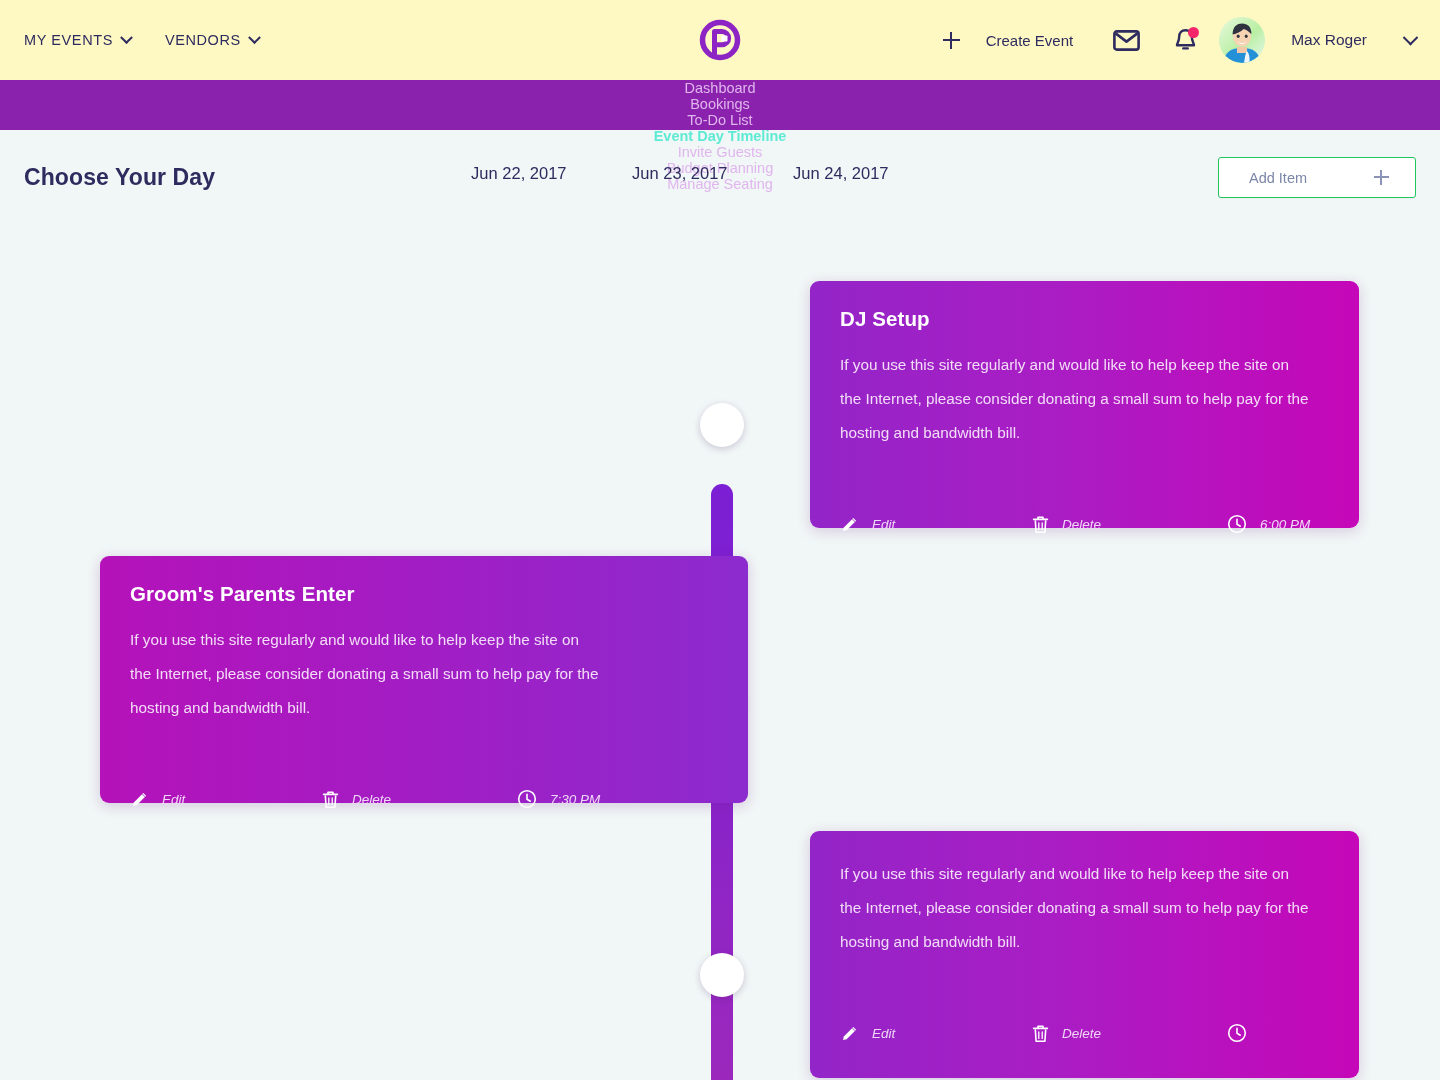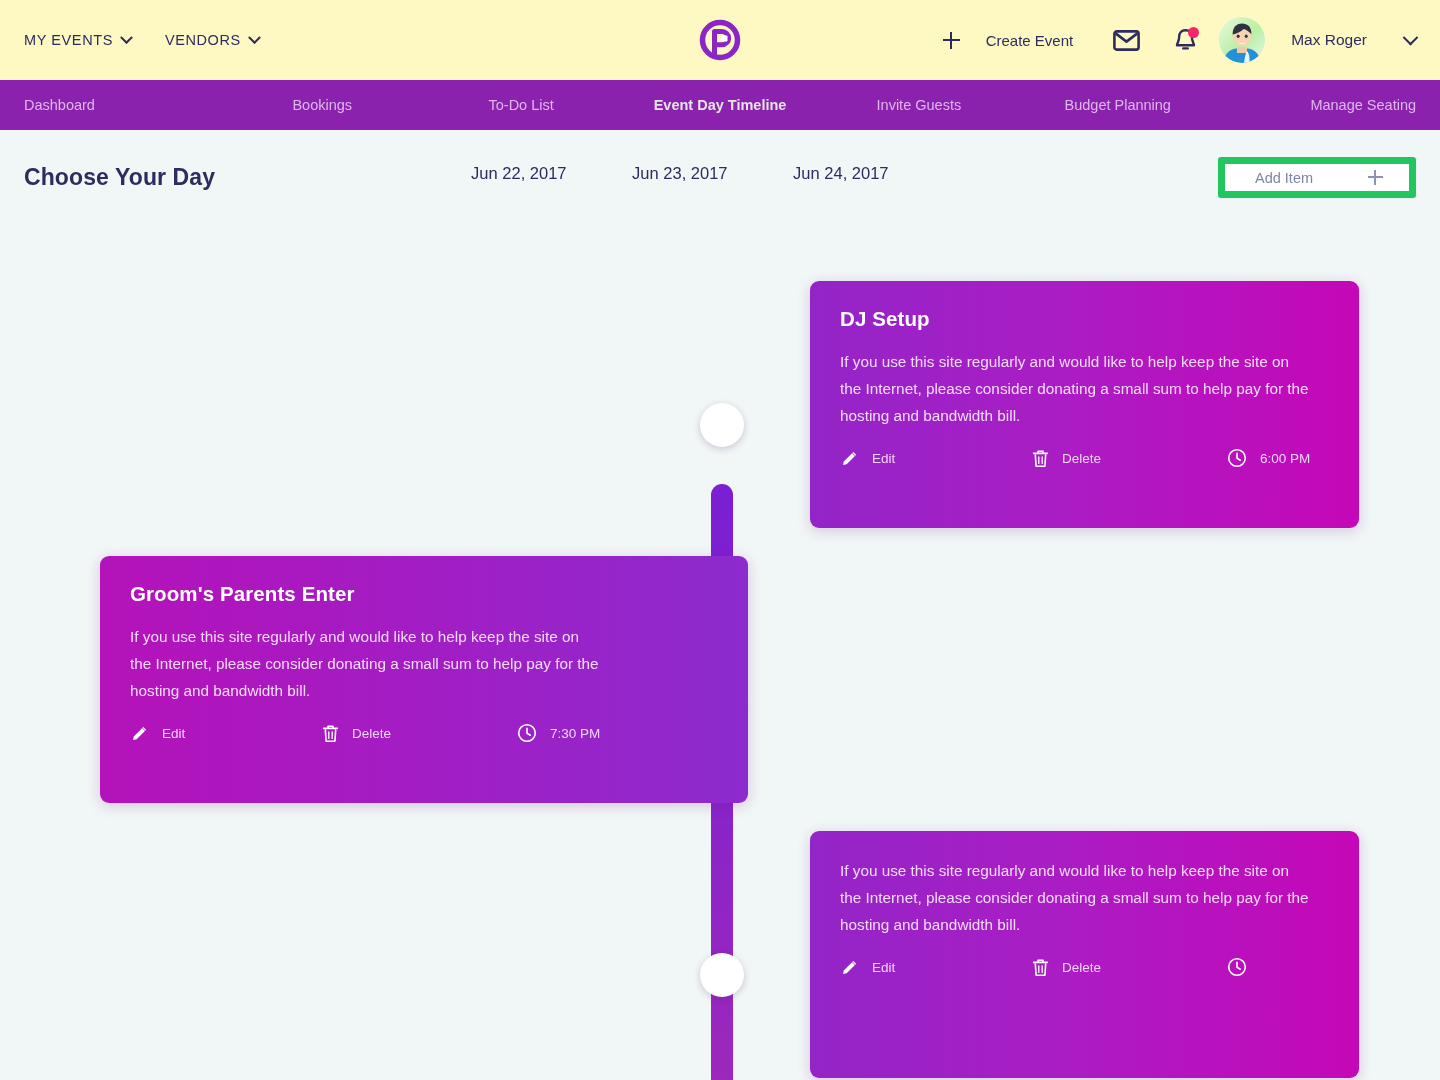--- a/index.html
+++ b/index.html
@@ -137,33 +137,34 @@
     cursor: pointer;
   }
 
   
   .subnav {
     height: 50px;
     background: #8b22ad;
     display: flex;
     align-items: center;
     padding: 0 24px;
+    flex-direction: column;
   }
 
   .subnav-item {
     flex: 1;
     text-align: center;
     font-size: 14.5px;
     color: #e0b6ee;
     cursor: pointer;
     white-space: nowrap;
   }
   .subnav-item:first-child { text-align: left; }
   .subnav-item:last-child  { text-align: right; }
-  .subnav-item.active { color: #e5e5e5; font-weight: bold; }
+  .subnav-item.active { color: #5eead4; font-weight: bold; }
 
   
   .daybar {
     height: 95px;
     display: flex;
     align-items: center;
     padding: 0 24px;
     position: relative;
   }
 
@@ -198,21 +199,21 @@
     height: 1.6px;
     background: #9b31c4;
   }
   .date-underline { display: none; }
 
   .add-item-btn {
     margin-left: auto;
     width: 198px;
     height: 41px;
     background: #ffffff;
-    border: 7px solid #22c55e;
+    border: 1px solid #22c55e;
     border-radius: 3px;
     display: flex;
     align-items: center;
     justify-content: space-between;
     padding: 0 26px 0 30px;
     cursor: pointer;
     box-shadow: 0 1px 1px rgba(40,60,90,0.04);
   }
   .add-item-label { font-size: 14.5px; color: #7b86a8; }
   .add-plus { position: relative; width: 15px; height: 15px; }
@@ -258,28 +259,29 @@
 
   .card-title {
     font-size: 20.5px;
     font-weight: bold;
     letter-spacing: 0.1px;
     margin-bottom: 17px;
   }
 
   .card-body {
     font-size: 15.3px;
-    line-height: 27px;
+    line-height: 34px;
     color: #f3dcf7;
     max-width: 470px;
   }
 
   .card-actions {
     display: flex;
-    margin-top: 19px;
+    margin-top: 64px;
+    font-style: italic;
   }
 
   .action {
     display: flex;
     align-items: center;
     gap: 13px;
     font-size: 13.5px;
     color: #f0d6f6;
     cursor: pointer;
   }

